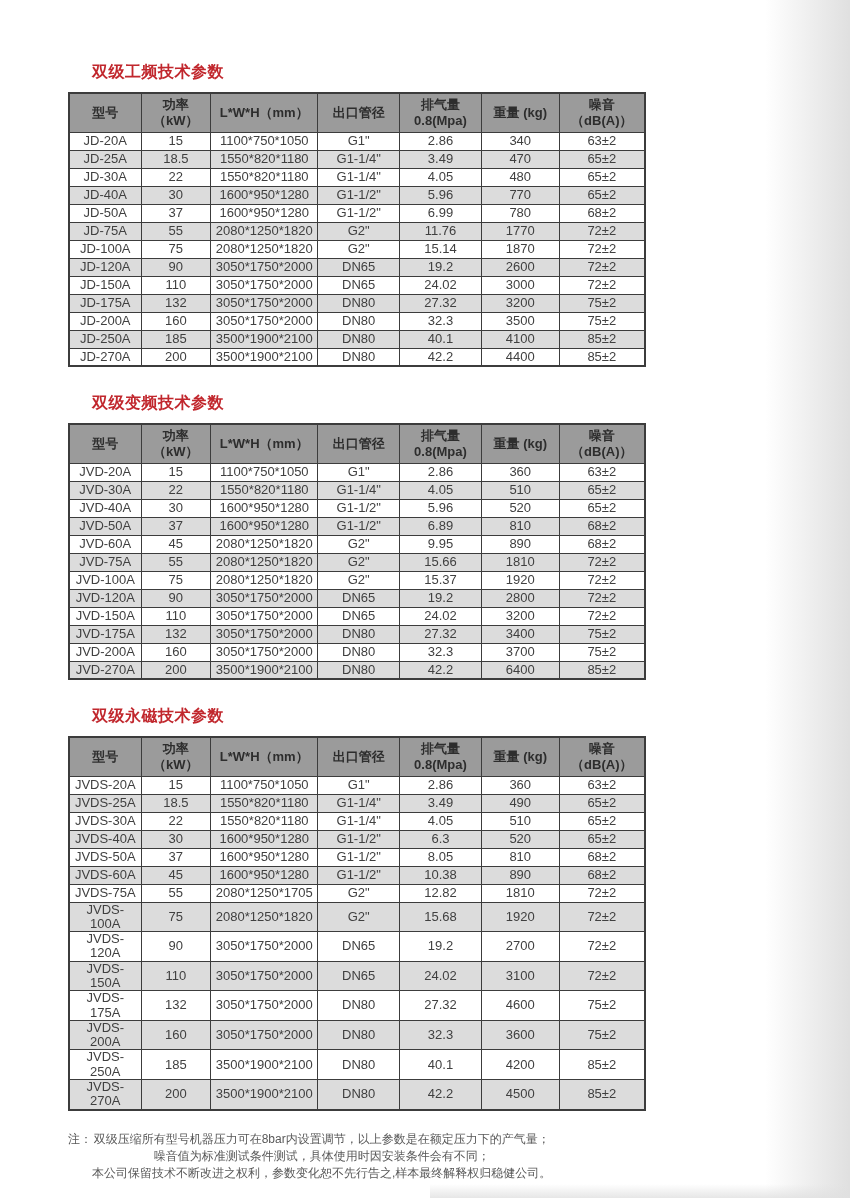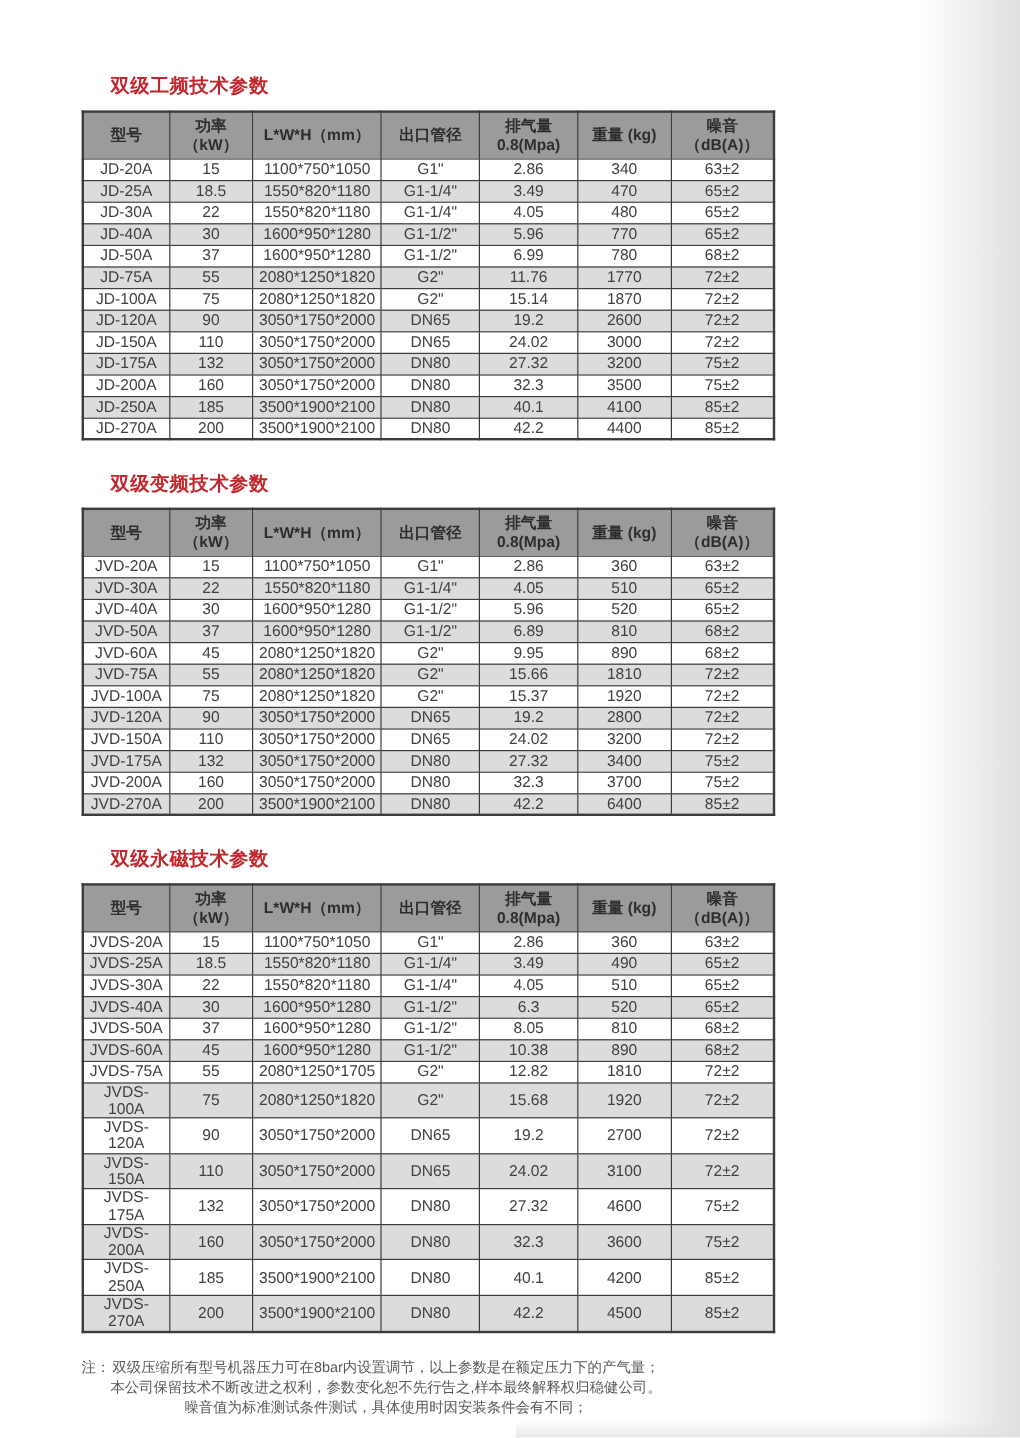--- a/index.html
+++ b/index.html
@@ -527,21 +527,21 @@
             <td>85±2</td>
           </tr>
         </tbody>
     </table>
   </section>
 
   <div class="note">
     <span class="note-label">注：</span>
     <div class="note-lines">
       <div>双级压缩所有型号机器压力可在8bar内设置调节，以上参数是在额定压力下的产气量；</div>
+      <div>噪音值为标准测试条件测试，具体使用时因安装条件会有不同；</div>
       <div>本公司保留技术不断改进之权利，参数变化恕不先行告之,样本最终解释权归稳健公司。</div>
-      <div>噪音值为标准测试条件测试，具体使用时因安装条件会有不同；</div>
     </div>
   </div>
 
 </div>
 
 <div class="page-edge-right"></div>
 <div class="page-edge-bottom"></div>
 
 </body></html>

